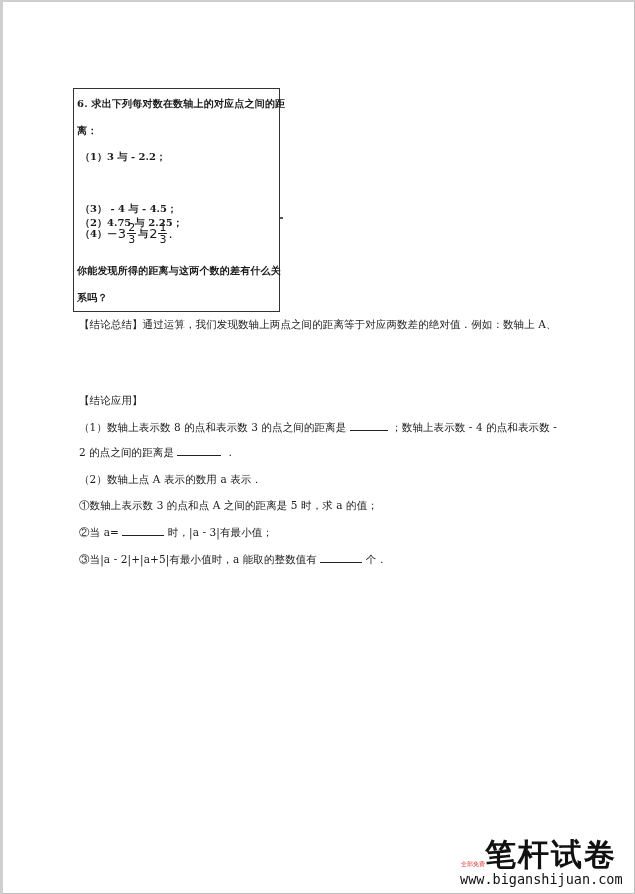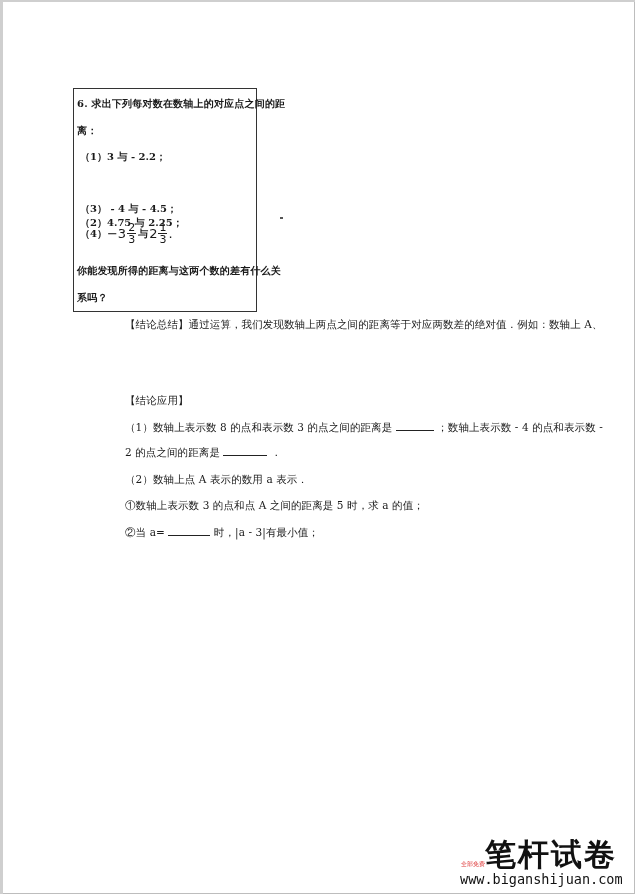--- a/index.html
+++ b/index.html
@@ -3,34 +3,34 @@
   <meta charset="utf-8">
   <style>
     * { margin: 0; padding: 0; box-sizing: border-box; }
     html, body { width: 635px; height: 894px; background: #cfcfcf; overflow: hidden; }
     body { position: relative; font-family: "DejaVu Serif", "Liberation Serif", serif; color: #111; }
     .page {
       position: absolute; left: 3px; top: 2px; width: 632px; height: 892px;
       background: #ffffff; border-right: 1px solid #bdbdbd; border-bottom: 1px solid #bdbdbd;
     }
     .qbox {
-      position: absolute; left: 70px; top: 86px; width: 184px; height: 224px;
+      position: absolute; left: 70px; top: 86px; width: 207px; height: 224px;
       border: 1.5px solid #333; background: #fff;
       font-family: "DejaVu Serif", "Liberation Serif", serif;
       font-weight: bold; font-size: 10px; color: #1a1a1a;
     }
     .qline { position: absolute; left: 3px; white-space: nowrap; letter-spacing: 0.2px; }
     .qitem { position: absolute; left: 6px; white-space: nowrap; }
     .mixed { font-family: "DejaVu Sans", "Liberation Sans", sans-serif; font-weight: normal; font-size: 13px; display: inline-flex; align-items: center; }
     .frac { display: inline-flex; flex-direction: column; align-items: center; font-size: 11px; line-height: 11px; margin: 0 1px; }
     .frac .num { border-bottom: 1px solid #222; padding: 0 1px; }
     .conn { font-family: "DejaVu Serif", serif; font-weight: bold; font-size: 10px; margin: 0 1px; }
     .tick { position: absolute; left: 277px; top: 215px; width: 3px; height: 2px; background: #555; }
 
-    .para { position: absolute; left: 76px; font-size: 10.5px; white-space: nowrap; color: #1a1a1a; letter-spacing: 0.1px; margin-left: 46px; }
+    .para { position: absolute; left: 76px; font-size: 10.5px; white-space: nowrap; color: #1a1a1a; letter-spacing: 0.1px; }
     .blank { display: inline-block; border-bottom: 1px solid #222; height: 10px; vertical-align: baseline; }
 
     .wm { position: absolute; left: 454px; top: 838px; }
     .wm-title { position: absolute; left: 28px; top: -6px; font-family: "DejaVu Sans", "Liberation Sans", sans-serif; font-size: 31px; font-weight: bold; letter-spacing: 2px; color: #111; white-space: nowrap; }
     .wm-badge { position: absolute; left: 4px; top: 20px; font-family: "DejaVu Sans", sans-serif; font-size: 6px; color: #d33; white-space: nowrap; }
     .wm-url { position: absolute; left: 3px; top: 31px; font-family: "DejaVu Sans Mono", "Liberation Mono", monospace; font-size: 13.5px; color: #111; white-space: nowrap; }
   </style>
 </head>
 <body>
 
@@ -89,19 +89,24 @@
     <span class="blank" style="width:44px;"></span>
     <span>．</span>
   </div>
   <div class="para" style="top:471px;">（2）数轴上点 A 表示的数用 a 表示．</div>
   <div class="para" style="top:497px;">①数轴上表示数 3 的点和点 A 之间的距离是 5 时，求 a 的值；</div>
   <div class="para" style="top:524px;">
     <span>②当 a=</span>
     <span class="blank" style="width:42px;"></span>
     <span>时，|a - 3|有最小值；</span>
   </div>
+  <div class="para" style="top:551px;">
+    <span>③当|a - 2|+|a+5|有最小值时，a 能取的整数值有</span>
+    <span class="blank" style="width:42px;"></span>
+    <span>个．</span>
+  </div>
 
   <div class="wm">
     <div class="wm-title">笔杆试卷</div>
     <div class="wm-badge">全部免费</div>
     <div class="wm-url">www.biganshijuan.com</div>
   </div>
 </div>
 
 </body></html>

